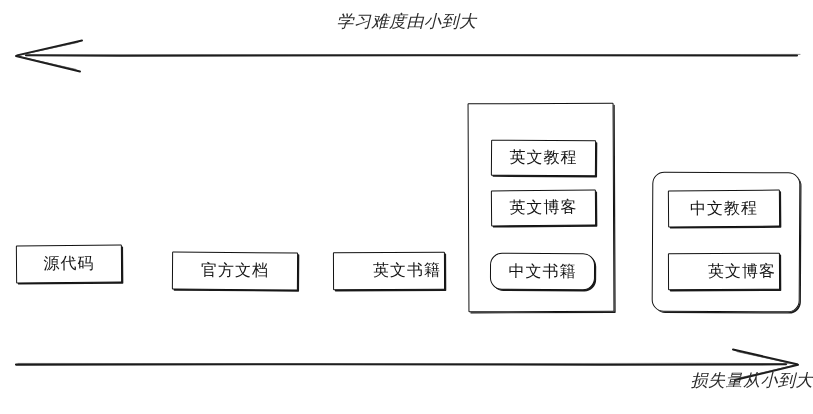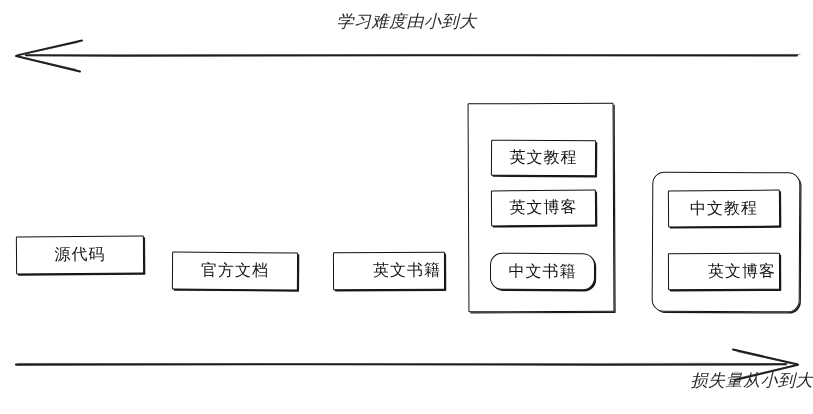--- a/index.html
+++ b/index.html
@@ -107,21 +107,21 @@
       <path d="M 794 364 L 737 351.6" fill="none" stroke="#2f2f2f" stroke-width="0.9" stroke-linecap="round" opacity="0.7"></path>
       <path d="M 795 365.2 L 739 378" fill="none" stroke="#2f2f2f" stroke-width="0.9" stroke-linecap="round" opacity="0.7"></path>
     </g>
   </g>
 </svg>
 
 <div class="axis-label" id="top-axis-label">学习难度由小到大</div>
 
 <div class="axis-label" id="bottom-axis-label">损失量从小到大</div>
 
-<div class="node-box tilt-a" id="node-source-code" style="left: 16px; top: 236px; width: 128px; height: 38px; font-family: Liberation Serif, serif;">
+<div class="node-box tilt-a" id="node-source-code" style="left: 16px; top: 245px; width: 106px; height: 38px; font-family: Liberation Serif, serif;">
   <span class="node-label">源代码</span>
 </div>
 
 <div class="node-box tilt-b" id="node-official-docs" style="left: 172px; top: 252px; width: 126px; height: 38px;">
   <span class="node-label">官方文档</span>
 </div>
 
 <div class="node-box tilt-c" id="node-english-books" style="left: 333px; top: 252px; width: 112px; height: 38px;">
   <span class="node-label">英文书籍</span>
 </div>

